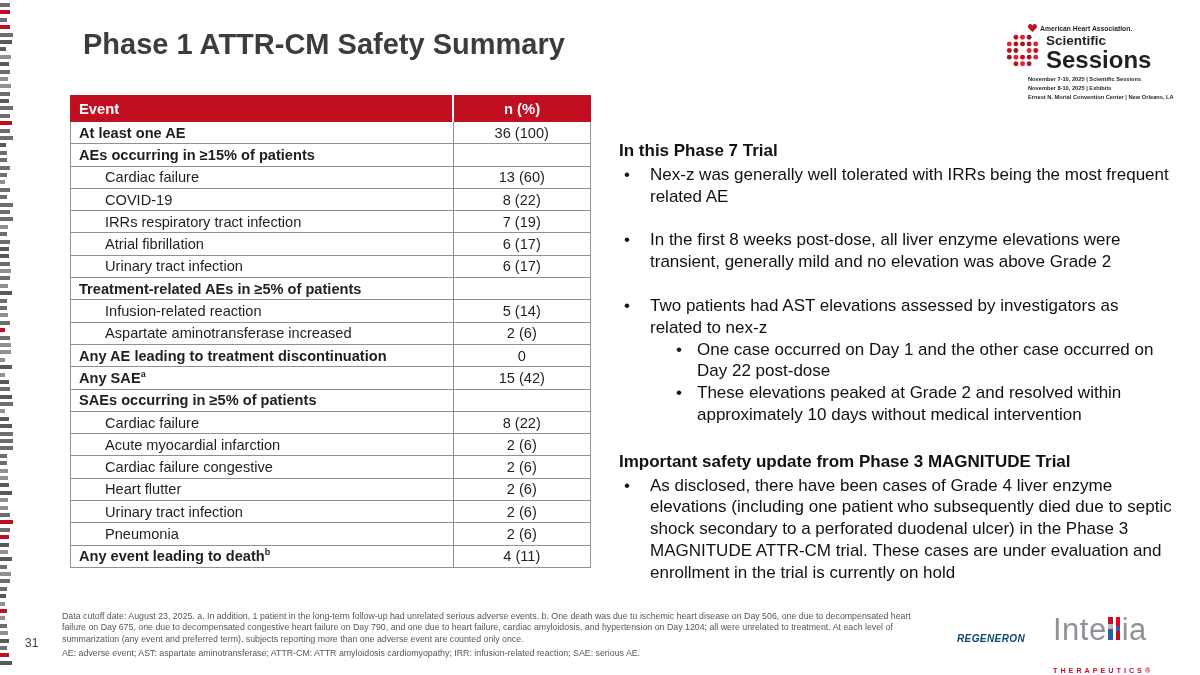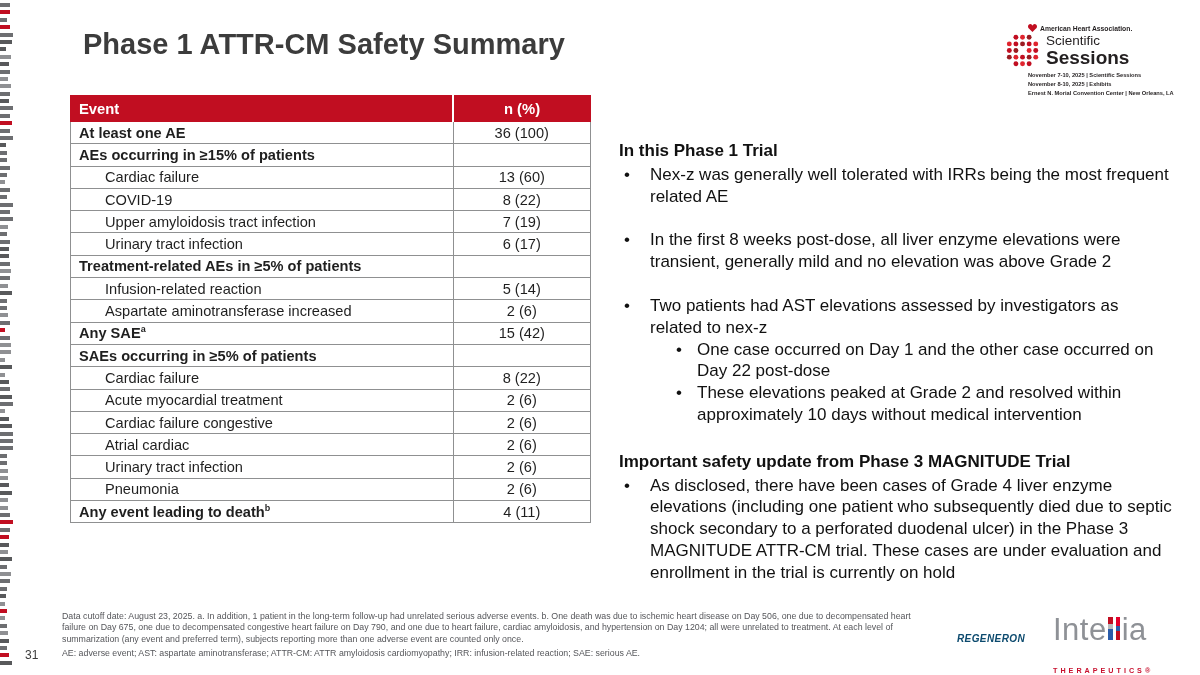--- a/index.html
+++ b/index.html
@@ -38,39 +38,39 @@
   .bullet { display:flex; }
   .bullet .marker { flex:0 0 26px; padding-left:5px; }
   .bullet.spaced { margin-top:22px; }
   .bullet.sub { margin-left:57px; }
   .bullet.sub .marker { flex:0 0 21px; padding-left:0; }
 
   
   .footnotes { position:absolute; left:62px; top:611px; width:852px;
     font-size:8.8px; line-height:1.3; color:#55565a; }
   .footnotes p { margin:0 0 3px 0; }
-  .page-number { position:absolute; left:25px; top:636px; font-size:12px; color:#3c3c3c;margin-top:12px; }
+  .page-number { position:absolute; left:25px; top:636px; font-size:12px; color:#3c3c3c; }
 
   .regeneron { position:absolute; left:941px; top:633px; font-size:10px;
     font-weight:bold; font-style:italic; color:#0c4a6e; letter-spacing:0.4px;margin-left:16px; }
 
   .intellia { position:absolute; left:1053px; top:612px; }
   .intellia-word { font-size:31px; color:#8e9196; letter-spacing:0.5px; white-space:nowrap; }
   .ibar { display:inline-block; width:4.5px; height:23px; margin:0 1.5px; }
   .ibar1 { background:linear-gradient(to bottom,#C10E21 0 32%,#b9babc 32% 54%,#2a5caa 54% 100%); }
   .ibar2 { background:linear-gradient(to bottom,#e4002b 0 40%,#2a5caa 40% 62%,#C10E21 62% 100%); }
   .intellia-sub { font-size:7.2px; letter-spacing:3px; color:#C8102E; margin-top:18px; font-weight:bold; }
 
   
   .aha { position:absolute; left:1006px; top:24px; width:178px; color:#231f20; }
   .aha-top { display:flex; align-items:center; gap:3px; margin-left:22px;
     font-size:6.8px; font-weight:bold; }
   .aha-mid { display:flex; gap:6px; align-items:flex-start; margin-top:2px; }
-  .aha-sci { font-size:13.5px; font-weight:normal; line-height:1.05; }
-  .aha-ses { font-size:19px; font-weight:bold; line-height:1.0; }
+  .aha-sci { font-size:13.5px; font-weight:bold; line-height:1.05; }
+  .aha-ses { font-size:24px; font-weight:bold; line-height:1.0; }
   .aha-dates { margin-top:3px; margin-left:22px; font-size:5.7px; font-weight:bold;
     line-height:1.55; white-space:nowrap; }
 </style>
 </head>
 <body>
 
 <div class="slide">
 
   <div class="left-strip">
       <div class="dash" style="width: 10px; background: rgb(109, 110, 113);"></div>
@@ -227,80 +227,88 @@
         </tr>
         <tr class="r-item">
           <td class="c1">Cardiac failure</td>
           <td class="c2">13 (60)</td>
         </tr>
         <tr class="r-item">
           <td class="c1">COVID-19</td>
           <td class="c2">8 (22)</td>
         </tr>
         <tr class="r-item">
-          <td class="c1">Upper amyloidosis tract infection</td>
+          <td class="c1">IRRs respiratory tract infection</td>
           <td class="c2">7 (19)</td>
+        </tr>
+        <tr class="r-item">
+          <td class="c1">Atrial fibrillation</td>
+          <td class="c2">6 (17)</td>
         </tr>
         <tr class="r-item">
           <td class="c1">Urinary tract infection</td>
           <td class="c2">6 (17)</td>
         </tr>
         <tr class="r-section">
           <td class="c1">Treatment-related AEs in ≥5% of patients</td>
           <td class="c2"></td>
         </tr>
         <tr class="r-item">
           <td class="c1">Infusion-related reaction</td>
           <td class="c2">5 (14)</td>
         </tr>
         <tr class="r-item">
           <td class="c1">Aspartate aminotransferase increased</td>
           <td class="c2">2 (6)</td>
         </tr>
         <tr class="r-bold">
+          <td class="c1">Any AE leading to treatment discontinuation</td>
+          <td class="c2">0</td>
+        </tr>
+        <tr class="r-bold">
           <td class="c1">Any SAE<sup>a</sup></td>
           <td class="c2">15 (42)</td>
         </tr>
         <tr class="r-section">
           <td class="c1">SAEs occurring in ≥5% of patients</td>
           <td class="c2"></td>
         </tr>
         <tr class="r-item">
           <td class="c1">Cardiac failure</td>
           <td class="c2">8 (22)</td>
         </tr>
         <tr class="r-item">
-          <td class="c1">Acute myocardial treatment</td>
+          <td class="c1">Acute myocardial infarction</td>
           <td class="c2">2 (6)</td>
         </tr>
         <tr class="r-item">
           <td class="c1">Cardiac failure congestive</td>
           <td class="c2">2 (6)</td>
         </tr>
         <tr class="r-item">
-          <td class="c1">Atrial cardiac</td>
+          <td class="c1">Heart flutter</td>
           <td class="c2">2 (6)</td>
         </tr>
         <tr class="r-item">
           <td class="c1">Urinary tract infection</td>
           <td class="c2">2 (6)</td>
         </tr>
         <tr class="r-item">
           <td class="c1">Pneumonia</td>
           <td class="c2">2 (6)</td>
         </tr>
         <tr class="r-bold">
           <td class="c1">Any event leading to death<sup>b</sup></td>
           <td class="c2">4 (11)</td>
         </tr>
       </tbody>
   </table>
 
   <div class="right-panel">
-    <div class="rp-heading">In this Phase 1 Trial</div>
+    <div class="rp-heading">In this Phase 7 Trial</div>
     <div>
         <div class="bullet">
           <span class="marker">•</span>
           <span>Nex-z was generally well tolerated with IRRs being the most frequent related AE</span>
         </div>
         <div class="bullet spaced">
           <span class="marker">•</span>
           <span>In the first 8 weeks post-dose, all liver enzyme elevations were transient, generally mild and no elevation was above Grade 2</span>
         </div>
         <div class="bullet spaced">

